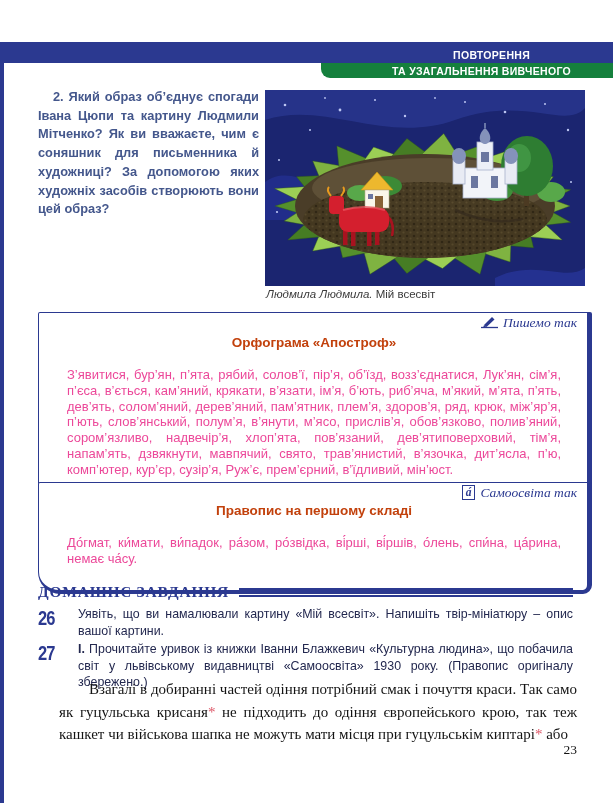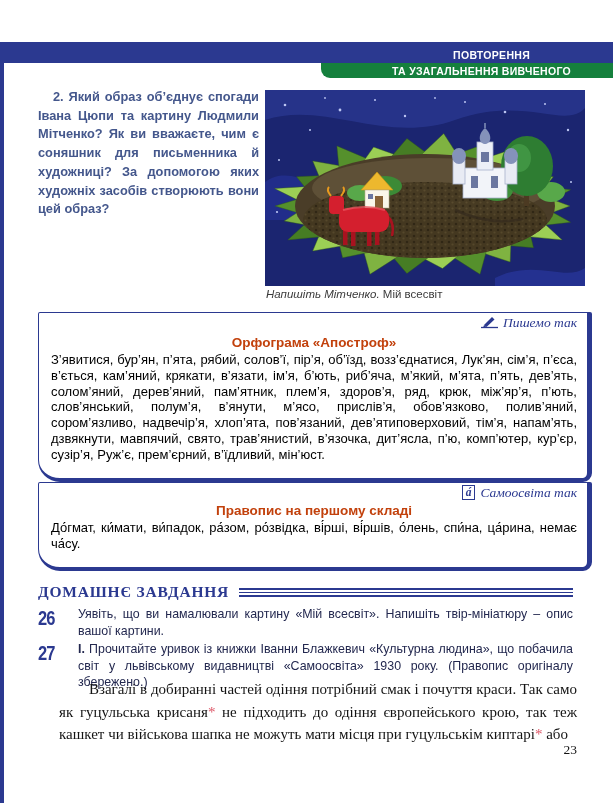--- a/index.html
+++ b/index.html
@@ -20,31 +20,31 @@
   
   .question{position:absolute;left:38px;top:88px;width:221px;margin:0;
         font-size:12.8px;line-height:18.7px;text-align:justify;text-indent:15px;color:#44578c;font-weight:bold;}
   .painting{position:absolute;left:265px;top:90px;width:320px;height:196px;}
   .caption{position:absolute;left:266px;top:288px;margin:0;font-size:11.5px;color:#3b3b3b;}
   .caption i{font-style:italic;}
 
   
   .infobox{position:absolute;left:38px;width:554px;box-sizing:border-box;background:#fff;
         border:1.5px solid #2b3990;border-right-width:5px;border-bottom-width:4px;
-        border-radius:2px 2px 9px 22px;padding:2px 10px 15px 12px;}
+        border-radius:2px 2px 9px 22px;padding:2px 10px 7px 12px;}
   .box-write{top:312px;}
   .box-stress{top:482px;}
   .box-label{text-align:right;font-family:"Liberation Serif",serif;font-style:italic;
         color:#2b3990;font-size:13.5px;line-height:16px;}
   .pen-icon{display:inline-block;vertical-align:-2px;margin-right:4px;}
   .a-box{display:inline-block;font-family:"Liberation Serif",serif;font-style:italic;font-weight:bold;
         font-size:11.5px;line-height:12px;color:#2b3990;border:1px solid #2b3990;
         padding:0 3px 1px 3px;margin-right:5px;vertical-align:1px;}
   .infobox h3{margin:2px 0 1px 0;text-align:center;font-size:13.5px;color:#c2410c;line-height:16px;}
-  .infobox .words{margin:0;font-size:13px;line-height:15.8px;text-align:justify;color:#000000;}
+  .infobox .words{margin:16px;font-size:13px;line-height:15.8px;text-align:justify;color:#ec4899;}
 
   
   .hw-heading{position:absolute;left:38px;top:583px;width:535px;display:flex;align-items:center;
         font-family:Liberation Serif, serif;font-weight:bold;font-size:15.5px;color:#2b3990;
         letter-spacing:.8px;}
   .hw-lines{flex:1;height:9px;margin-left:10px;
         background:repeating-linear-gradient(to bottom,#2b3990 0 1.6px,transparent 1.6px 3.7px);}
   .task{position:absolute;left:38px;width:535px;display:flex;gap:22px;}
   .task-26{top:606px;}
   .task-27{top:641px;}
@@ -183,21 +183,21 @@
         <rect x="110" y="138" width="4.5" height="17" fill="#a8121f"></rect>
         <rect x="74" y="118" width="50" height="24" rx="9" fill="#d41f2e"></rect>
         <rect x="64" y="106" width="15" height="18" rx="4" fill="#d41f2e"></rect>
         <path d="M66,106 q-5,-6 -2,-9" stroke="#e89a1e" stroke-width="2" fill="none"></path>
         <path d="M76,106 q5,-6 2,-9" stroke="#e89a1e" stroke-width="2" fill="none"></path>
         <path d="M78,120 q22,-6 42,0" stroke="#e8525e" stroke-width="2" fill="none" opacity="0.8"></path>
       </g>
     </svg>
   </div>
 
-  <p class="caption"><i>Напишіть Мітченко.</i><span> Мій всесвіт</span></p>
+  <p class="caption"><i>Людмила Людмила.</i><span> Мій всесвіт</span></p>
 
   <section class="infobox box-write">
     <div class="box-label">
       <span class="pen-icon">
         <svg width="18" height="13" viewBox="0 0 18 13">
             <line x1="0" y1="11.5" x2="17" y2="11.5" stroke="#2b3990" stroke-width="1.3"></line>
             <polygon points="3,9 11,1 13.5,3.5 5.5,11" fill="#2b3990"></polygon>
             <polygon points="2,12 3,9 5.5,11" fill="#2b3990"></polygon>
           </svg>
       </span><em>Пишемо так</em>

